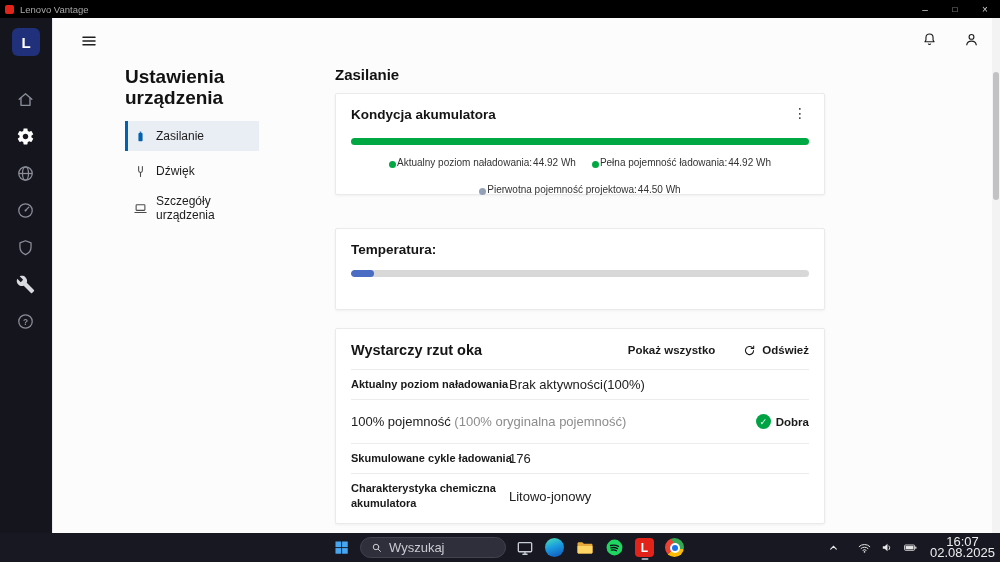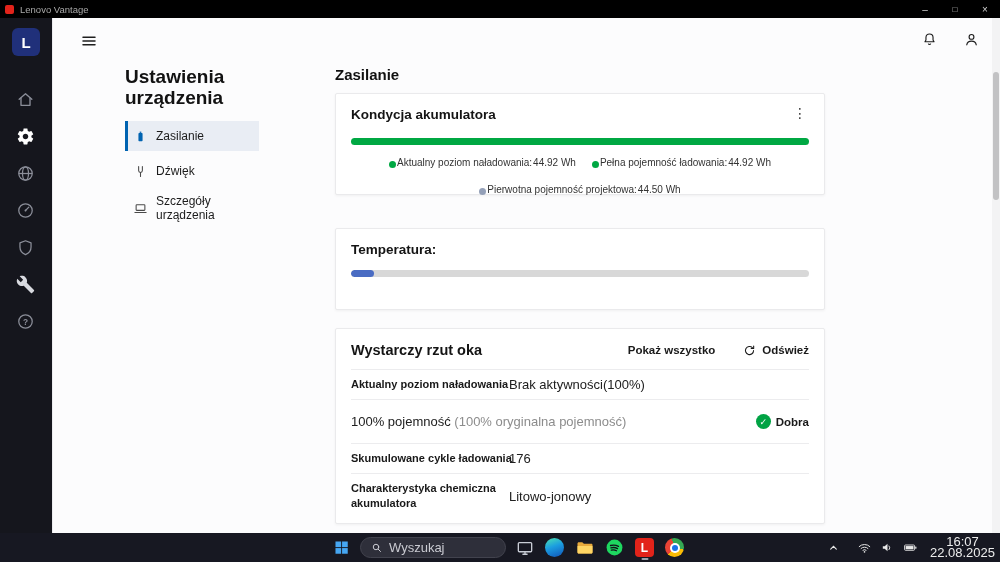--- a/index.html
+++ b/index.html
@@ -375,17 +375,17 @@
       </button>
       <button class="tray-btn">
         <svg viewBox="0 0 24 24">
             <rect x="2.5" y="8" width="16" height="8.5" rx="1.5" fill="none" stroke="currentColor" stroke-width="1.4"></rect>
             <rect x="19.5" y="10.5" width="2" height="3.5" rx="0.8" fill="currentColor"></rect>
             <rect x="4.2" y="9.7" width="12.6" height="5.1" fill="currentColor"></rect>
           </svg>
       </button>
       <div class="clock">
         <div>16:07</div>
-        <div>22.08.2025</div>
+        <div>02.08.2025</div>
       </div>
     </div>
   </div>
 </div>
 
 </body></html>

